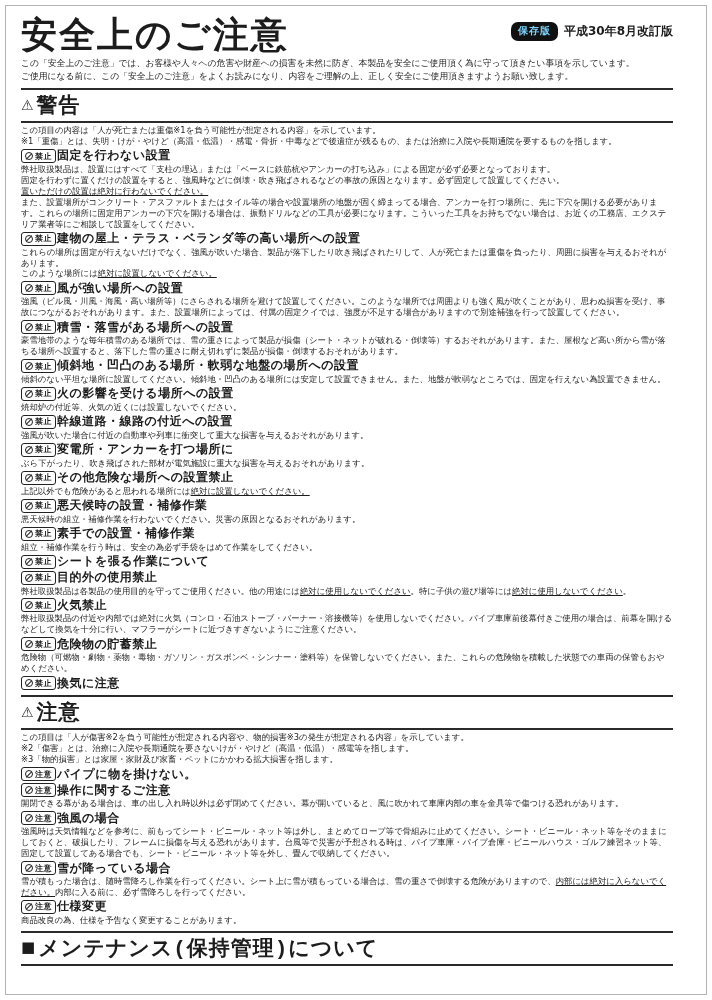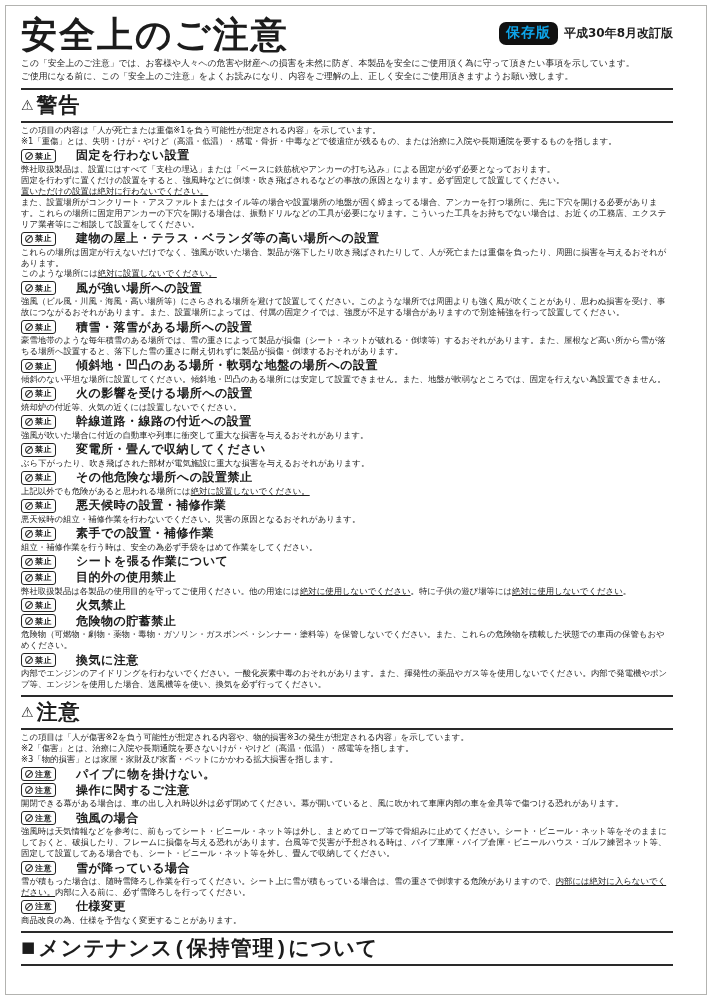--- a/index.html
+++ b/index.html
@@ -2,32 +2,32 @@
 <html><head>
 <meta charset="utf-8">
 <style>
   html,body{margin:0;padding:0;background:#fff;}
   body{width:712px;height:1000px;position:relative;font-family:"DejaVu Sans",sans-serif;color:#1c1c1c;}
   .page{position:absolute;left:5px;top:5px;right:5px;bottom:5px;border:1px solid #b3b3b0;padding:8px 33px 4px 15px;box-sizing:border-box;overflow:hidden;background:#fff;}
   
   .hdr{display:flex;justify-content:space-between;align-items:flex-start;}
   .title{font-size:36px;font-weight:bold;letter-spacing:2px;line-height:1.15;}
   .hdr-right{display:flex;align-items:center;gap:6px;margin-top:8px;}
-  .ed-badge{background:#111;color:#0ea5e9;font-size:14px;font-weight:bold;border-radius:7px;padding:2px 7px 3px;letter-spacing:1px;}
+  .ed-badge{background:#111;color:#7dd3fc;font-size:10px;font-weight:bold;border-radius:7px;padding:2px 7px 3px;letter-spacing:1px;}
   .revision{font-size:12px;font-weight:bold;}
   .intro{font-size:8.8px;line-height:1.45;margin:2px 0 5px;white-space:pre-wrap;}
   
   .sec{border-top:2px solid #2a2a2a;margin-top:5px;}
   .sec-title-row{display:flex;align-items:center;gap:3px;border-bottom:2px solid #2a2a2a;padding:1px 0 2px;}
   .warn-glyph{font-size:14px;line-height:1;}
   .sq-glyph{font-size:15px;line-height:1;}
   .sec-title{font-size:21px;font-weight:bold;letter-spacing:1px;font-family:Liberation Mono, monospace;}
   .sec-intro{font-size:8.4px;line-height:1.32;margin:2px 0 1px;white-space:pre-wrap;}
   
-  .item-head{display:flex;align-items:center;gap:20px;margin-top:2px;}
+  .item-head{display:flex;align-items:center;gap:1px;margin-top:2px;}
   .badge{display:inline-flex;align-items:center;gap:2px;border:1px solid #222;border-radius:3px;padding:0 3px;height:12px;flex:0 0 auto;}
   .badge-label{font-size:8px;font-weight:bold;letter-spacing:0.5px;}
   .prohib-icon{width:8px;height:8px;border:1px solid #222;border-radius:50%;position:relative;display:inline-block;box-sizing:border-box;}
   .prohib-icon::after{content:"";position:absolute;left:-1px;top:2.5px;width:8px;height:1px;background:#222;transform:rotate(-45deg);}
   .item-title{font-size:12px;font-weight:bold;letter-spacing:0.5px;line-height:1.1;}
   .item-body{font-size:8.4px;line-height:1.3;margin:1px 0 2px;white-space:pre-wrap;}
   .item-body u{text-underline-offset:1px;}
 </style>
 </head>
 <body>
@@ -106,21 +106,21 @@
             <span class="badge-label">禁止</span>
           </span>
           <span class="item-title">幹線道路・線路の付近への設置</span>
         </div>
         <div class="item-body">強風が吹いた場合に付近の自動車や列車に衝突して重大な損害を与えるおそれがあります。</div>
         <div class="item-head">
           <span class="badge">
             <span class="prohib-icon"></span>
             <span class="badge-label">禁止</span>
           </span>
-          <span class="item-title">変電所・畳んで収納してください</span>
+          <span class="item-title">変電所・アンカーを打つ場所に</span>
         </div>
         <div class="item-body">ぶら下がったり、吹き飛ばされた部材が電気施設に重大な損害を与えるおそれがあります。</div>
         <div class="item-head">
           <span class="badge">
             <span class="prohib-icon"></span>
             <span class="badge-label">禁止</span>
           </span>
           <span class="item-title">その他危険な場所への設置禁止</span>
         </div>
         <div class="item-body">上記以外でも危険があると思われる場所には<u>絶対に設置しないでください。</u></div>
@@ -155,36 +155,36 @@
           <span class="item-title">目的外の使用禁止</span>
         </div>
         <div class="item-body">弊社取扱製品は各製品の使用目的を守ってご使用ください。他の用途には<u>絶対に使用しないでください</u>。特に子供の遊び場等には<u>絶対に使用しないでください</u>。</div>
         <div class="item-head">
           <span class="badge">
             <span class="prohib-icon"></span>
             <span class="badge-label">禁止</span>
           </span>
           <span class="item-title">火気禁止</span>
         </div>
+        <div class="item-body">弊社取扱製品の付近や内部では絶対に火気（コンロ・石油ストーブ・バーナー・溶接機等）を使用しないでください。パイプ車庫前後幕付きご使用の場合は、前幕を開けるなどして換気を十分に行い、マフラーがシートに近づきすぎないようにご注意ください。</div>
         <div class="item-head">
           <span class="badge">
             <span class="prohib-icon"></span>
             <span class="badge-label">禁止</span>
           </span>
           <span class="item-title">危険物の貯蓄禁止</span>
         </div>
         <div class="item-body">危険物（可燃物・劇物・薬物・毒物・ガソリン・ガスボンベ・シンナー・塗料等）を保管しないでください。また、これらの危険物を積載した状態での車両の保管もおやめください。</div>
         <div class="item-head">
           <span class="badge">
             <span class="prohib-icon"></span>
             <span class="badge-label">禁止</span>
           </span>
           <span class="item-title">換気に注意</span>
         </div>
-        <div class="item-body">内部でエンジンのアイドリングを行わないでください。一酸化炭素中毒のおそれがあります。また、揮発性の薬品やガス等を使用しないでください。内部で発電機やポンプ等、エンジンを使用した場合、送風機等を使い、換気を必ず行ってください。</div>
       </div>
   </section>
 
   <section class="sec">
     <div class="sec-title-row">
       <span class="warn-glyph">⚠</span>
       <span class="sec-title">注意</span>
     </div>
     <div class="sec-intro">この項目は「人が傷害※2を負う可能性が想定される内容や、物的損害※3の発生が想定される内容」を示しています。
 ※2「傷害」とは、治療に入院や長期通院を要さないけが・やけど（高温・低温）・感電等を指します。

